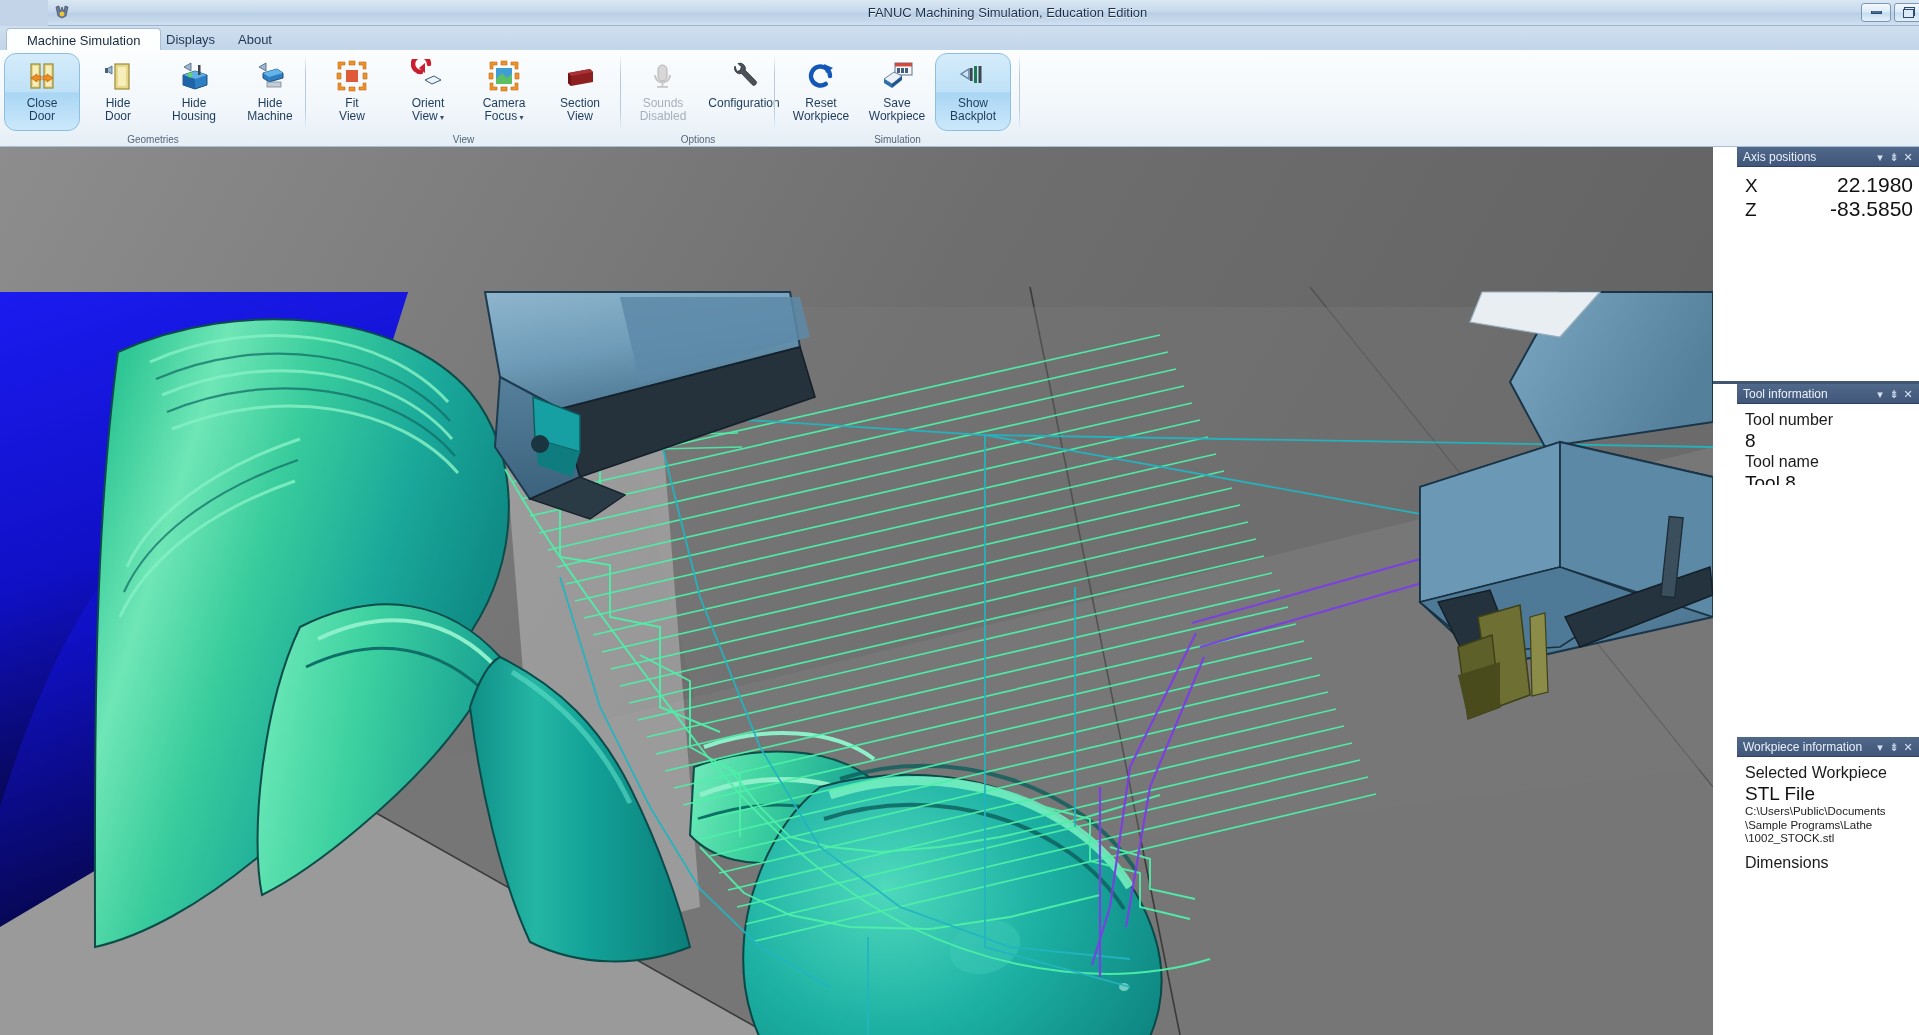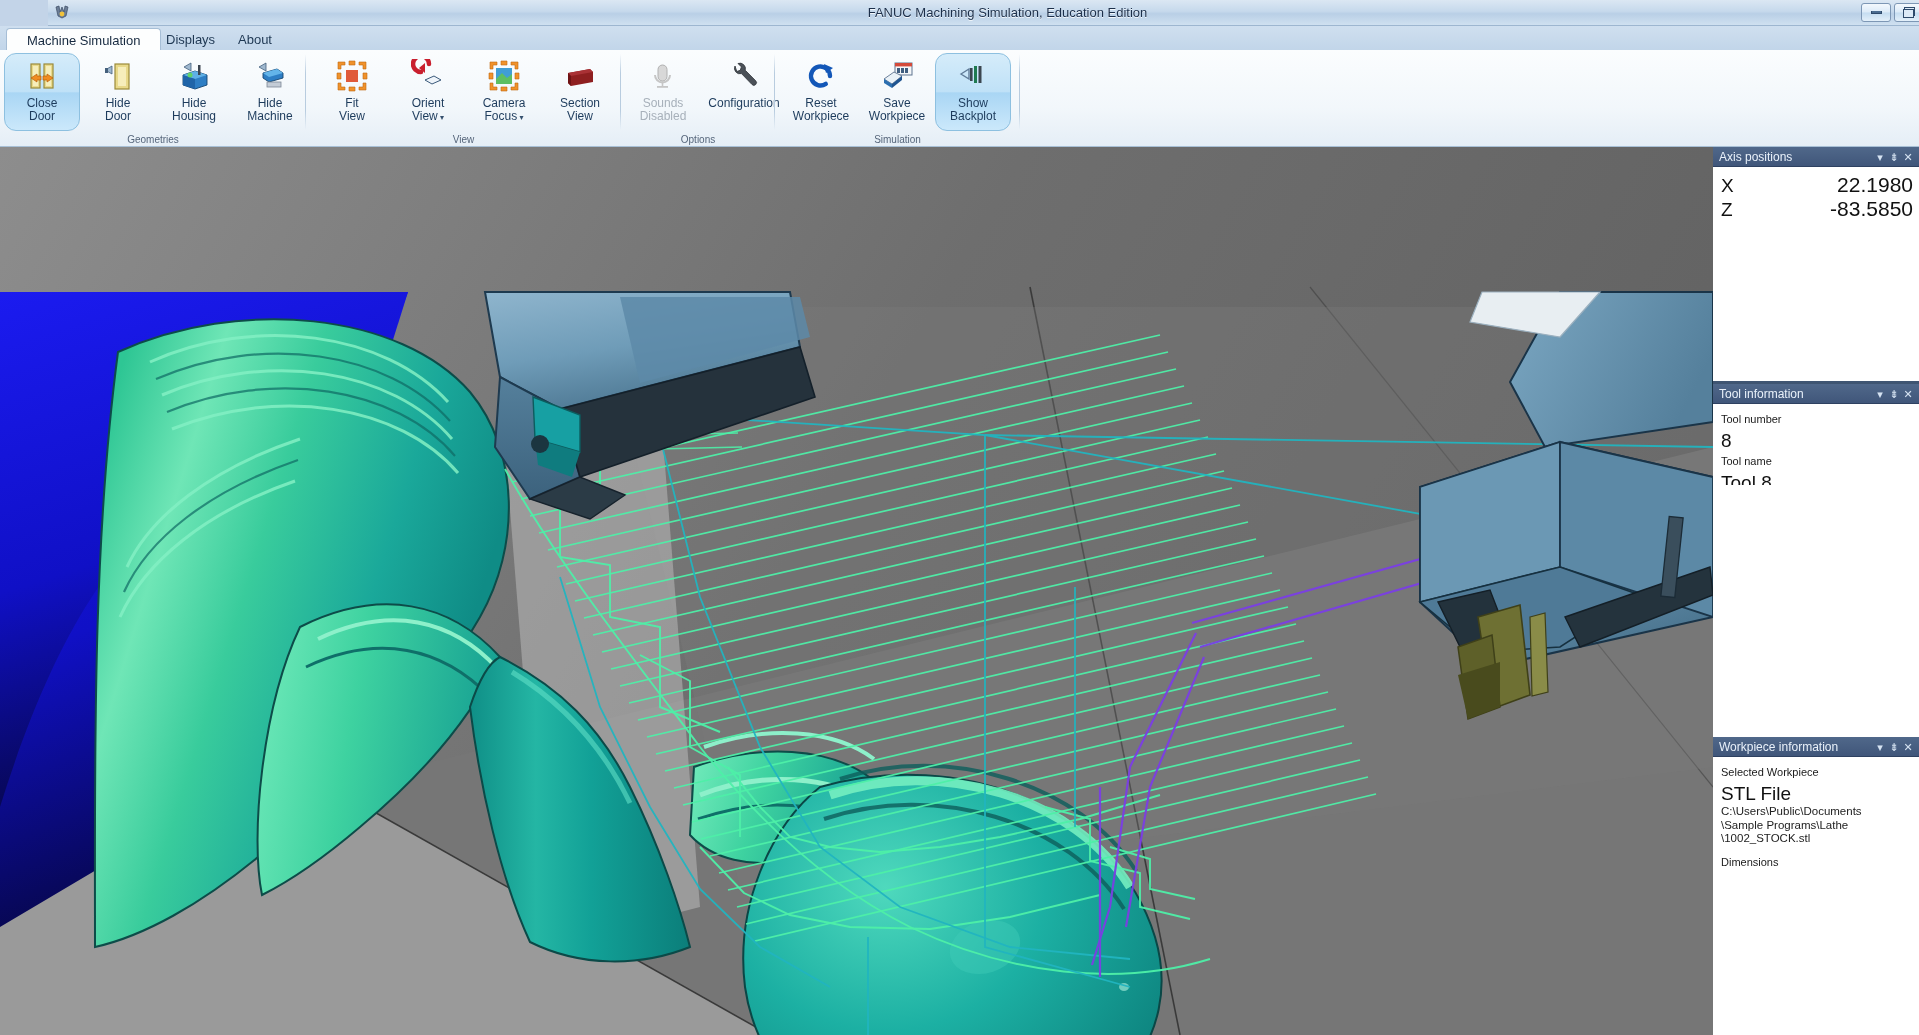--- a/index.html
+++ b/index.html
@@ -105,36 +105,36 @@
     position:absolute; left:0; top:147px; width:1713px; height:888px;
     background:#6c6c6c; overflow:hidden;
   }
   .vp-svg{ position:absolute; left:0; top:0; width:1713px; height:888px; }
 
   
   .dock{
     position:absolute; left:1713px; top:147px; width:206px; height:888px;
     background:#3f5572;
   }
-  .panel{ position:absolute; left:0; width:206px; background:#ffffff; }
+  .panel{ position:absolute; left:0; width:206px; background:#ffffff;padding-left:24px; }
   .panel-hdr{
     height:20px;
     background: linear-gradient(to bottom,#4f6versus 0%, #4c6party 100%);
     background: linear-gradient(to bottom,#50688a 0%, #40567a 100%);
     display:flex; align-items:center; padding:0 4px 0 6px;
     border-bottom:1px solid #2e4161;
   }
   .panel-hdr .ptitle{
     flex:1; font-size:12px; color:#e9f1fa; white-space:nowrap; overflow:hidden;
   }
   .panel-hdr .picon{
     width:14px; text-align:center; font-size:11px; color:#d6e3f2; line-height:14px;
   }
   .panel-body{ padding:6px 6px 4px 8px; background:#ffffff; overflow:hidden; }
-  .lbl-sm{ font-size:11px; color:#1a1a1a; line-height:19px; }
+  .lbl-sm{ font-size:16px; color:#1a1a1a; line-height:19px; }
   .val-lg{ font-size:19px; color:#111; line-height:23px; }
   .val-path{ font-size:11.5px; color:#222; line-height:13.5px; word-break:break-all; }
   .axis-row{ display:flex; justify-content:space-between; align-items:baseline; }
   .axis-row .ax-name{ font-size:19px; color:#111; }
   .axis-row .ax-val{ font-size:21px; color:#111; }
 </style>
 </head>
 <body>
 
 <div class="titlebar">

